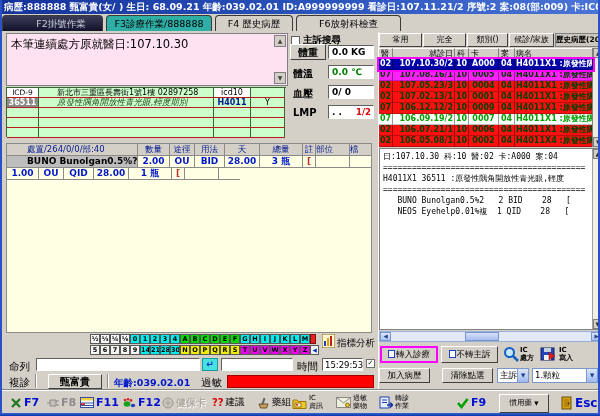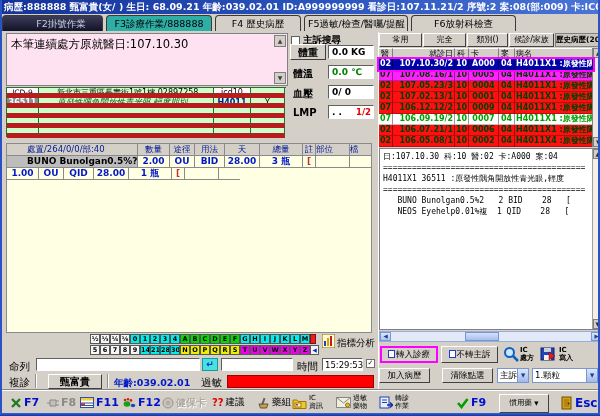--- a/index.html
+++ b/index.html
@@ -14,21 +14,21 @@
     background:linear-gradient(90deg,#14329A 0%,#2B55BE 55%,#4A74D6 100%);
     color:#fff;font-size:9.5px;font-weight:bold;line-height:14px;padding-left:4px;
     white-space:nowrap;overflow:hidden;box-sizing:border-box;}
 
   
   #tabbar{position:absolute;left:0;top:14px;width:600px;height:18px;display:flex;gap:3px;padding-left:2px;box-sizing:border-box;}
   .tab{height:16px;margin-top:1px;border:1px solid #3A3A3A;border-bottom:none;border-radius:4px 4px 0 0;
     font-size:9.5px;text-align:center;line-height:15px;padding:0 3px;box-sizing:border-box;background:#D4D0C8;overflow:hidden;white-space:nowrap;}
   .tab.dark{background:linear-gradient(#3C3C58,#12122A);color:#C4CCDA;width:101px;padding-left:20px;}
   .tab.active{background:#2FAEA6;color:#000;font-weight:normal;width:106px;}
-  .tab.t3{width:86px}.tab.t4{width:104px}.tab.t5{width:105px}
+  .tab.t3{width:78px}.tab.t4{width:104px}.tab.t5{width:105px}
 
   #main{position:absolute;left:4px;top:32px;width:580px;height:358px;background:#D4D0C8;}
   #main > *{box-sizing:border-box;}
 
   
   #memo{position:absolute;left:2px;top:1px;width:282px;height:53px;background:#FFE2F2;
     border:1px solid #808080;overflow:hidden;}
   #memo-text{position:absolute;left:4px;top:3px;right:13px;font-size:11.5px;color:#000;}
   .memo-sb{position:absolute;right:1px;width:10px;height:10px;background:#D4D0C8;border:1px solid #808080;
     font-size:6px;line-height:9px;text-align:center;color:#404040;}
@@ -49,21 +49,21 @@
     font-size:9px;font-weight:bold;line-height:13px;padding-left:3px;white-space:nowrap;}
   #w-btn{top:12px}#w-val{top:13px}
   #t-label{top:35px}#t-val{top:33px;color:#008000;}
   #bp-label{top:55px}#bp-val{top:53px}
   #lmp-label{top:75px}#lmp-val{top:73px}
   #lmp-flag{position:absolute;right:2px;top:0;color:#E00000;font-weight:bold;font-size:8.5px;}
 
   
   #icd{position:absolute;left:2px;top:55px;width:280px;height:50px;border-top:1px solid #2F6B2F;border-left:1px solid #2F6B2F;}
   .irow{display:flex;height:10px;}
-  .icell{border-right:1px solid #2F6B2F;border-bottom:5px solid #b91c1c;overflow:hidden;white-space:nowrap;
+  .icell{border-right:1px solid #2F6B2F;border-bottom:1px solid #b91c1c;overflow:hidden;white-space:nowrap;
     background:#CCFFCC;line-height:9px;box-sizing:border-box;}
   .ic1{width:32px;text-align:center;font-size:7.5px;}
   .ic2{width:175px;font-size:8px;padding-left:18px;}
   .ic3{width:37px;font-size:8px;text-align:center;}
   .ic4{width:34px;font-size:8px;text-align:center;}
   .ir1 .ic1,.ir1 .ic3{background:#fff;}
   .ir2 .ic1{background:#8A8A8A;color:#fff;font-weight:bold;font-size:8px;}
   .ir2 .ic2{font-family:"DejaVu Serif",serif;font-style:italic;color:#1A4A1A;font-size:8.5px;}
   .ir2 .ic3{color:#001890;font-weight:bold;}
 
@@ -204,21 +204,20 @@
   <div class="frame-l"></div>
   <div class="frame-r"></div>
   <div class="frame-b"></div>
 
   <div id="titlebar">病歷:888888 甄富貴(女/ ) 生日: 68.09.21 年齡:039.02.01 ID:A999999999 看診日:107.11.21/2 序號:2 案:08(部:009) 卡:IC02</div>
 
   <div id="tabbar">
     <div class="tab dark">F2掛號作業</div>
     <div class="tab active">F3診療作業/888888</div>
     <div class="tab t3">F4 歷史病歷</div>
-    <div class="tab t4">F5過敏/檢查/醫囑/提醒</div>
     <div class="tab t5">F6放射科檢查</div>
   </div>
 
   <div id="main">
 
     <div id="memo">
       <div id="memo-text">本筆連續處方原就醫日:107.10.30</div>
       <div id="memo-up" class="memo-sb">▲</div>
       <div id="memo-dn" class="memo-sb">▼</div>
     </div>

